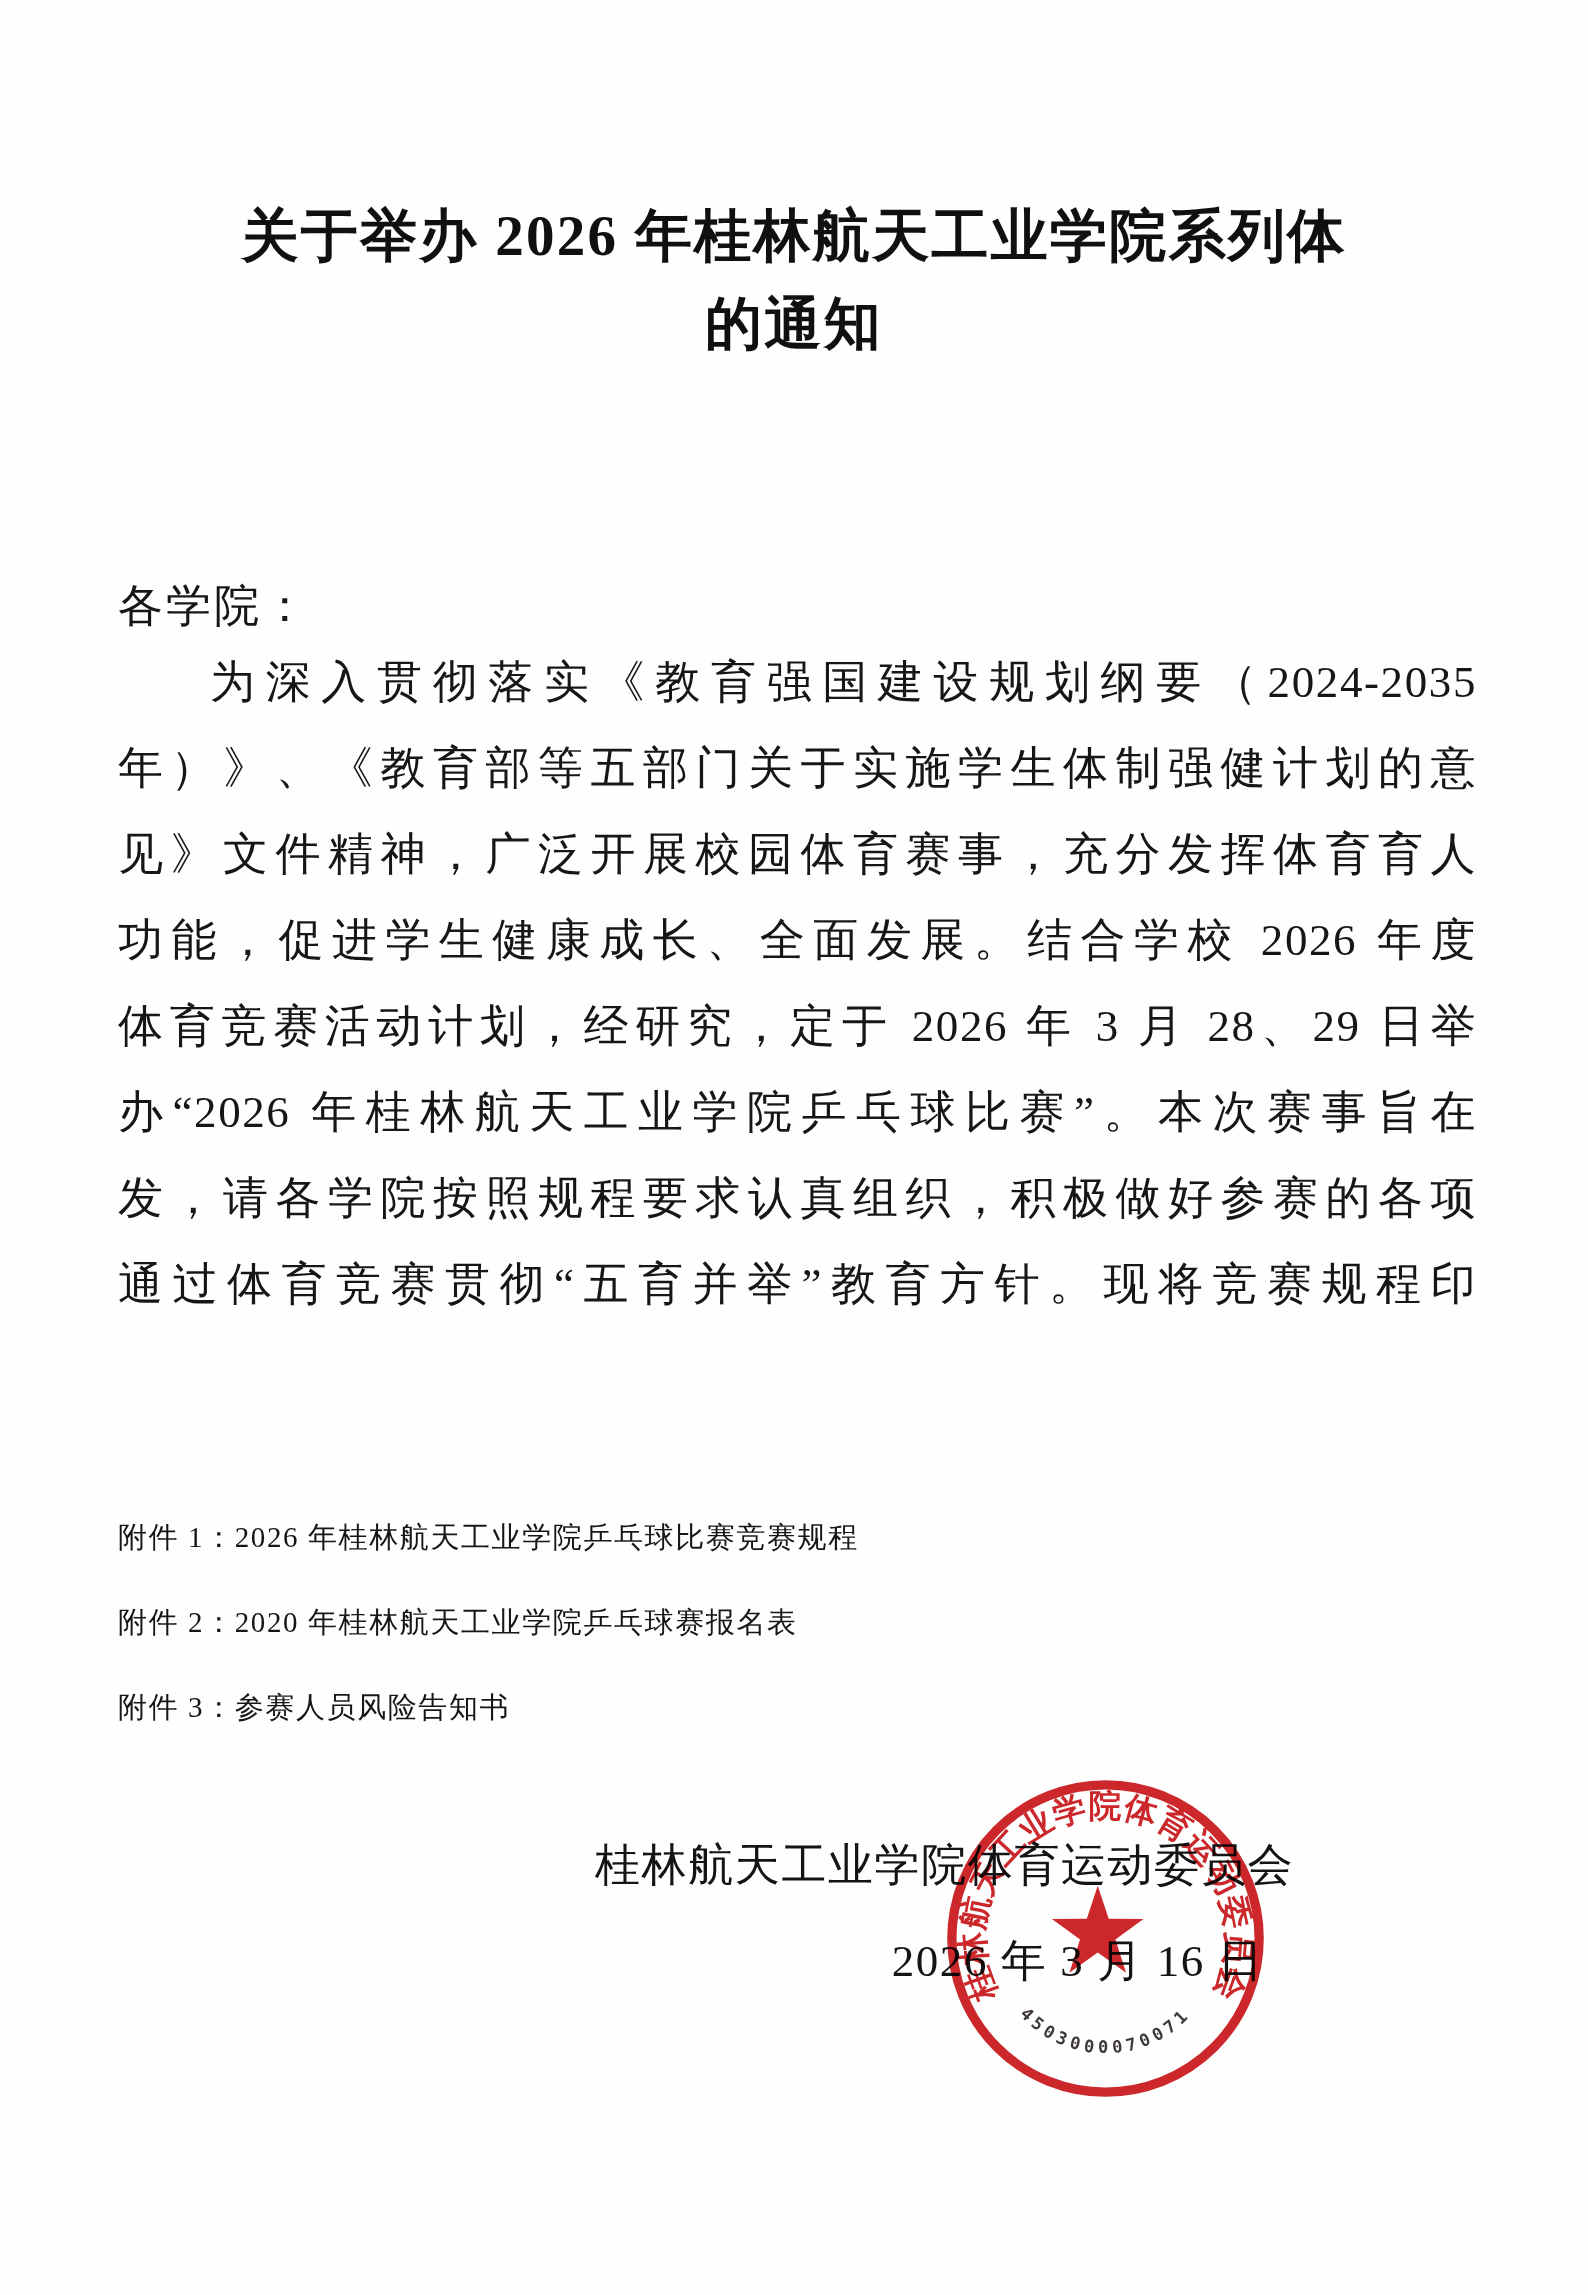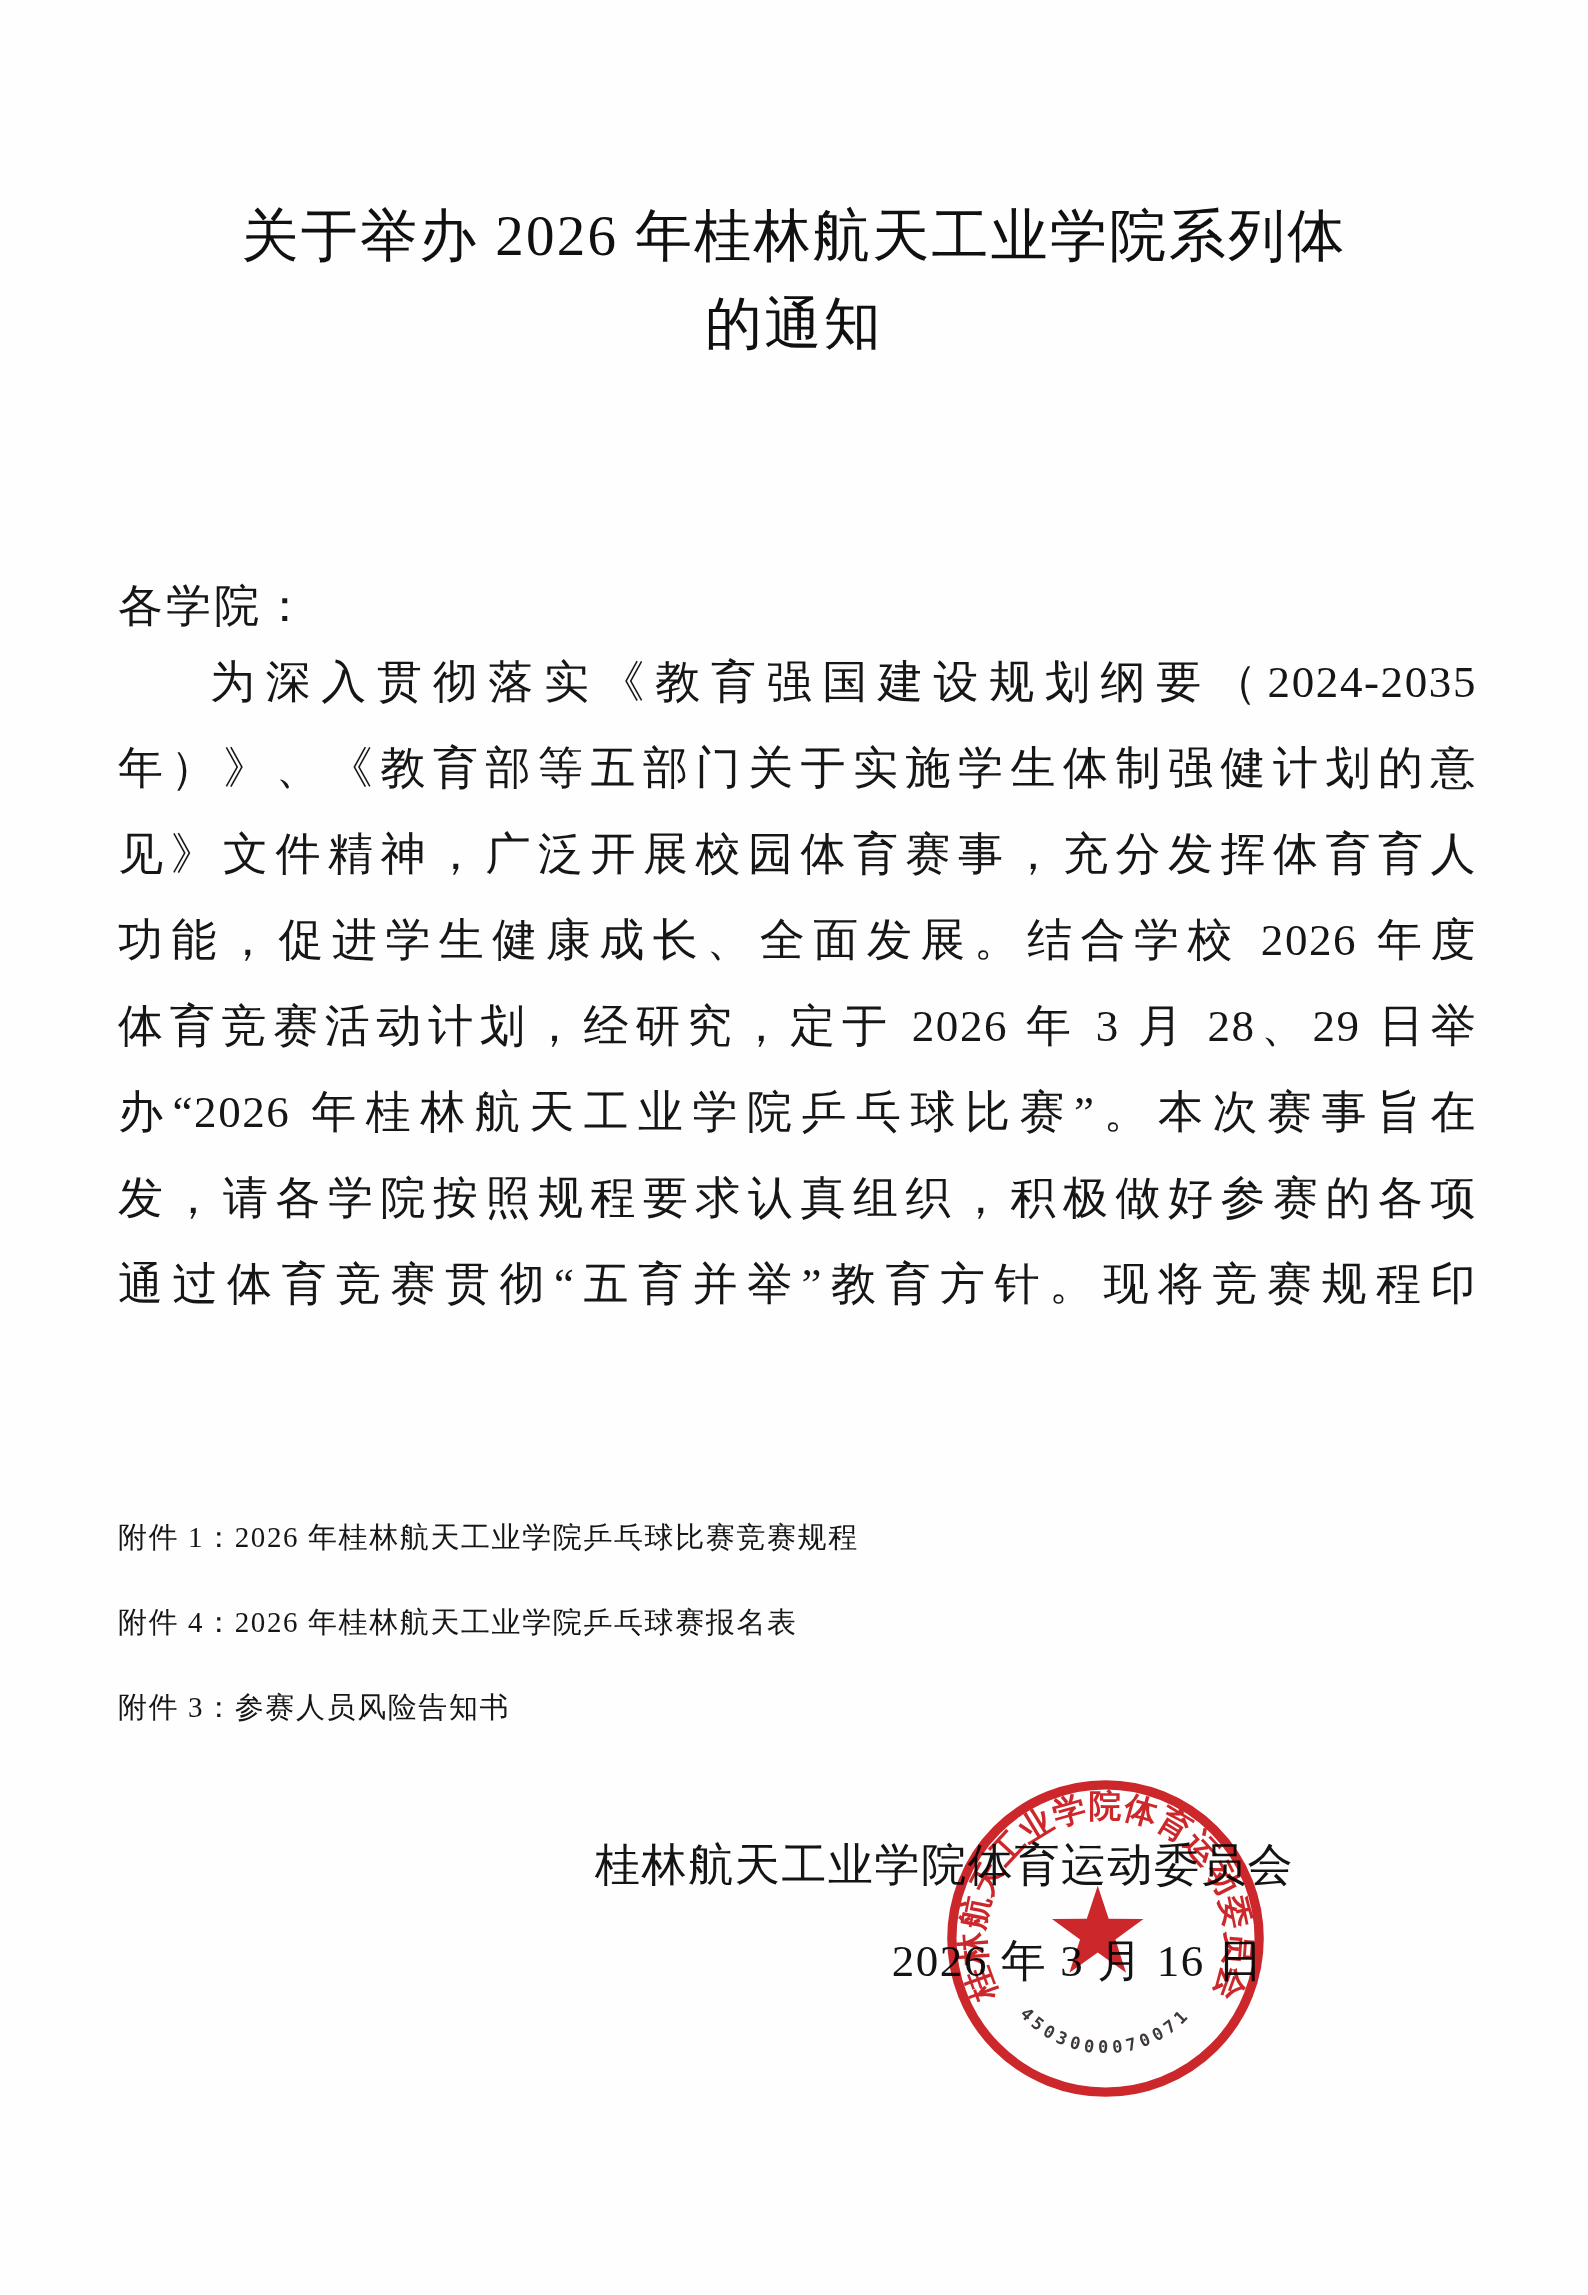--- a/index.html
+++ b/index.html
@@ -6,21 +6,21 @@
   .page{
     position:relative;
     width:1588px;height:2295px;
     background:#fefefe;
     color:#161616;
     font-family:"Liberation Serif","DejaVu Serif",serif;
     overflow:hidden;
   }
   .title{
     position:absolute;top:192px;left:0;width:100%;
-    text-align:center;font-weight:normal;
+    text-align:center;font-weight:bold;
     font-size:57px;line-height:88px;letter-spacing:2.3px;
     color:#101010;
   }
   .salutation{
     position:absolute;left:118px;top:548px;
     font-size:45px;line-height:50px;letter-spacing:3.1px;margin-top:33px;
   }
   .body-block{
     position:absolute;left:118px;top:639px;width:1359px;
     font-size:45px;line-height:86px;
@@ -77,21 +77,21 @@
     <div class="bline">见》文件精神，广泛开展校园体育赛事，充分发挥体育育人</div>
     <div class="bline">功能，促进学生健康成长、全面发展。结合学校 2026 年度</div>
     <div class="bline">体育竞赛活动计划，经研究，定于 2026 年 3 月 28、29 日举</div>
     <div class="bline">办“2026 年桂林航天工业学院乒乓球比赛”。本次赛事旨在</div>
     <div class="bline">发，请各学院按照规程要求认真组织，积极做好参赛的各项</div>
     <div class="bline">通过体育竞赛贯彻“五育并举”教育方针。现将竞赛规程印</div>
   </div>
 
   <div class="attachments">
     <div>附件 1：2026 年桂林航天工业学院乒乓球比赛竞赛规程</div>
-    <div>附件 4：2026 年桂林航天工业学院乒乓球赛报名表</div>
+    <div>附件 2：2020 年桂林航天工业学院乒乓球赛报名表</div>
     <div>附件 3：参赛人员风险告知书</div>
   </div>
 
   <div class="signature">桂林航天工业学院体育运动委员会</div>
   <div class="sig-date">2026 年 3 月 16 日</div>
 
   <svg class="seal" viewBox="-212 -212 424 424" xmlns="http://www.w3.org/2000/svg" overflow="visible">
     <defs>
       <path id="sealArc" d="M -135.97 78.5 A 157 157 0 1 1 135.97 78.5" fill="none"></path>
       <path id="numArc" d="M -113.4 95.1 A 148 148 0 0 0 113.4 95.1" fill="none"></path>

